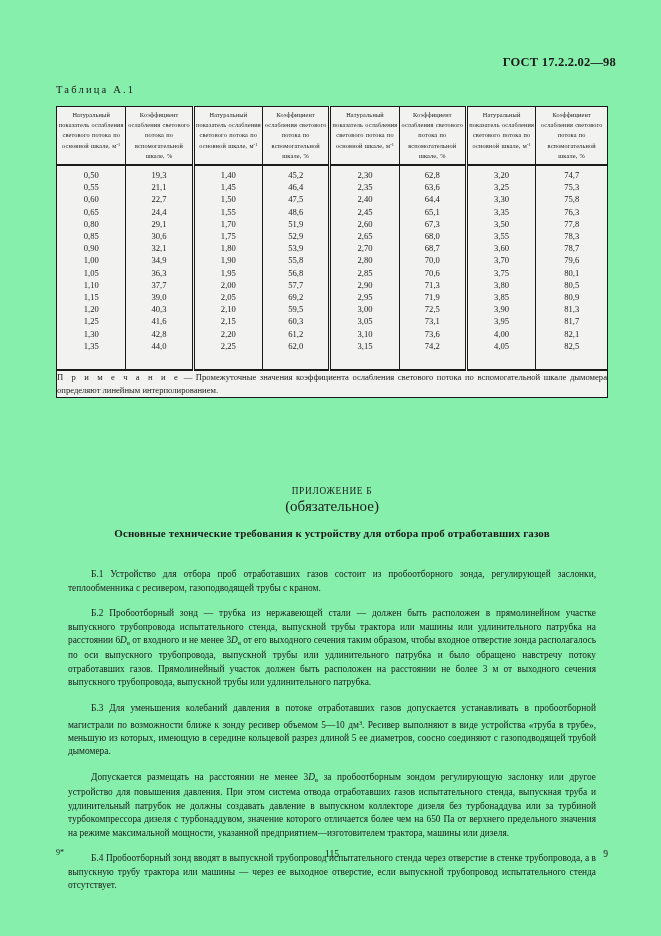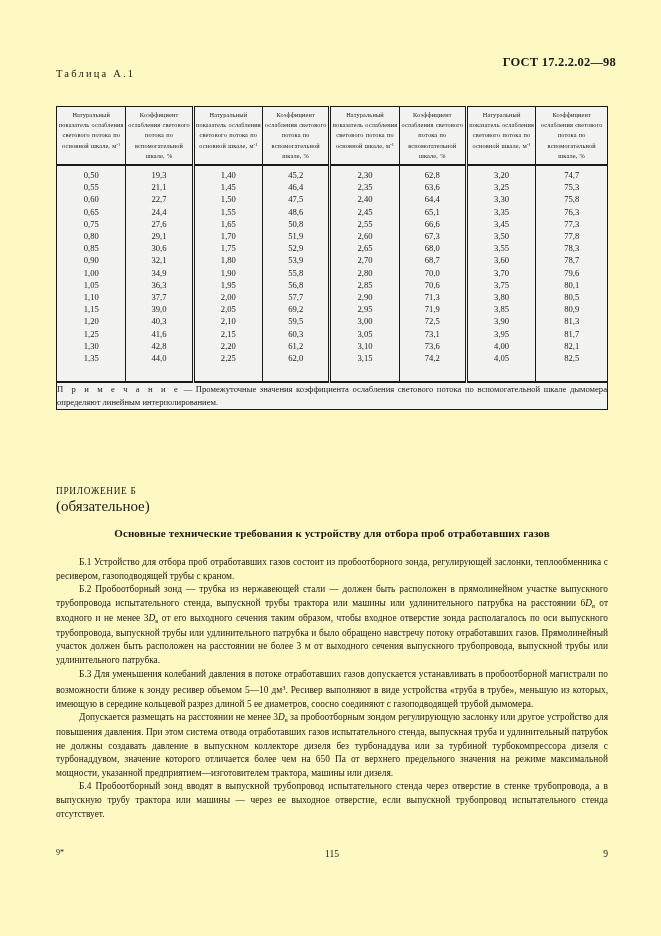--- a/index.html
+++ b/index.html
@@ -9,21 +9,21 @@
     background: #b8b8b8;
   }
   body {
     font-family: "Liberation Serif", "DejaVu Serif", serif;
   }
   .page {
     position: relative;
     width: 661px;
     height: 936px;
     margin: 0 auto;
-    background: #fef9c3;
+    background: #86efac;
     box-sizing: border-box;
     overflow: hidden;
     color: #1a1a1a;
   }
   .page-inner {
     position: absolute;
     left: 48px;
     top: 0;
     width: 568px;
     height: 936px;
@@ -36,21 +36,21 @@
     right: 0;
     font-size: 12.5px;
     font-weight: bold;
     letter-spacing: 0.2px;
     font-family: "Liberation Serif", serif;
   }
 
   
   .table-caption {
     position: absolute;
-    top: 68px;
+    top: 84px;
     left: 8px;
     font-size: 10.5px;
     letter-spacing: 2.2px;
     font-family: "Liberation Serif", serif;
   }
 
   
   .tbl-wrap {
     position: absolute;
     top: 106px;
@@ -109,20 +109,21 @@
   .note-row .sp {
     letter-spacing: 2.4px;
   }
 
   
   .appendix {
     position: absolute;
     left: 8px;
     width: 552px;
     top: 486px;
+    text-align: center;
   }
   .appendix .ap-title {
     font-size: 9.3px;
     letter-spacing: 0.7px;
   }
   .appendix .ap-sub {
     font-size: 15px;
     margin-top: 2px;
   }
   .sec-title {
@@ -141,21 +142,21 @@
     position: absolute;
     left: 8px;
     top: 556px;
     width: 552px;
     font-size: 9.4px;
     line-height: 13.55px;
     text-align: justify;
     text-justify: inter-word;
   }
   .body-text p {
-    margin: 0;
+    margin: 12px;
     text-indent: 23px;
     hyphens: manual;
   }
   .body-text p + p { margin-top: 0; }
   sub { font-size: 0.68em; vertical-align: -0.25em; }
   sup { font-size: 0.68em; vertical-align: 0.45em; }
   .ital { font-style: italic; }
 
   
   .footer {
@@ -264,30 +265,20 @@
               <td>0,65</td>
               <td>24,4</td>
               <td class="grp-l">1,55</td>
               <td>48,6</td>
               <td class="grp-l">2,45</td>
               <td>65,1</td>
               <td class="grp-l">3,35</td>
               <td>76,3</td>
             </tr>
             <tr>
-              <td>0,75</td>
-              <td>27,6</td>
-              <td class="grp-l">1,65</td>
-              <td>50,8</td>
-              <td class="grp-l">2,55</td>
-              <td>66,6</td>
-              <td class="grp-l">3,45</td>
-              <td>77,3</td>
-            </tr>
-            <tr>
               <td>0,80</td>
               <td>29,1</td>
               <td class="grp-l">1,70</td>
               <td>51,9</td>
               <td class="grp-l">2,60</td>
               <td>67,3</td>
               <td class="grp-l">3,50</td>
               <td>77,8</td>
             </tr>
             <tr>

